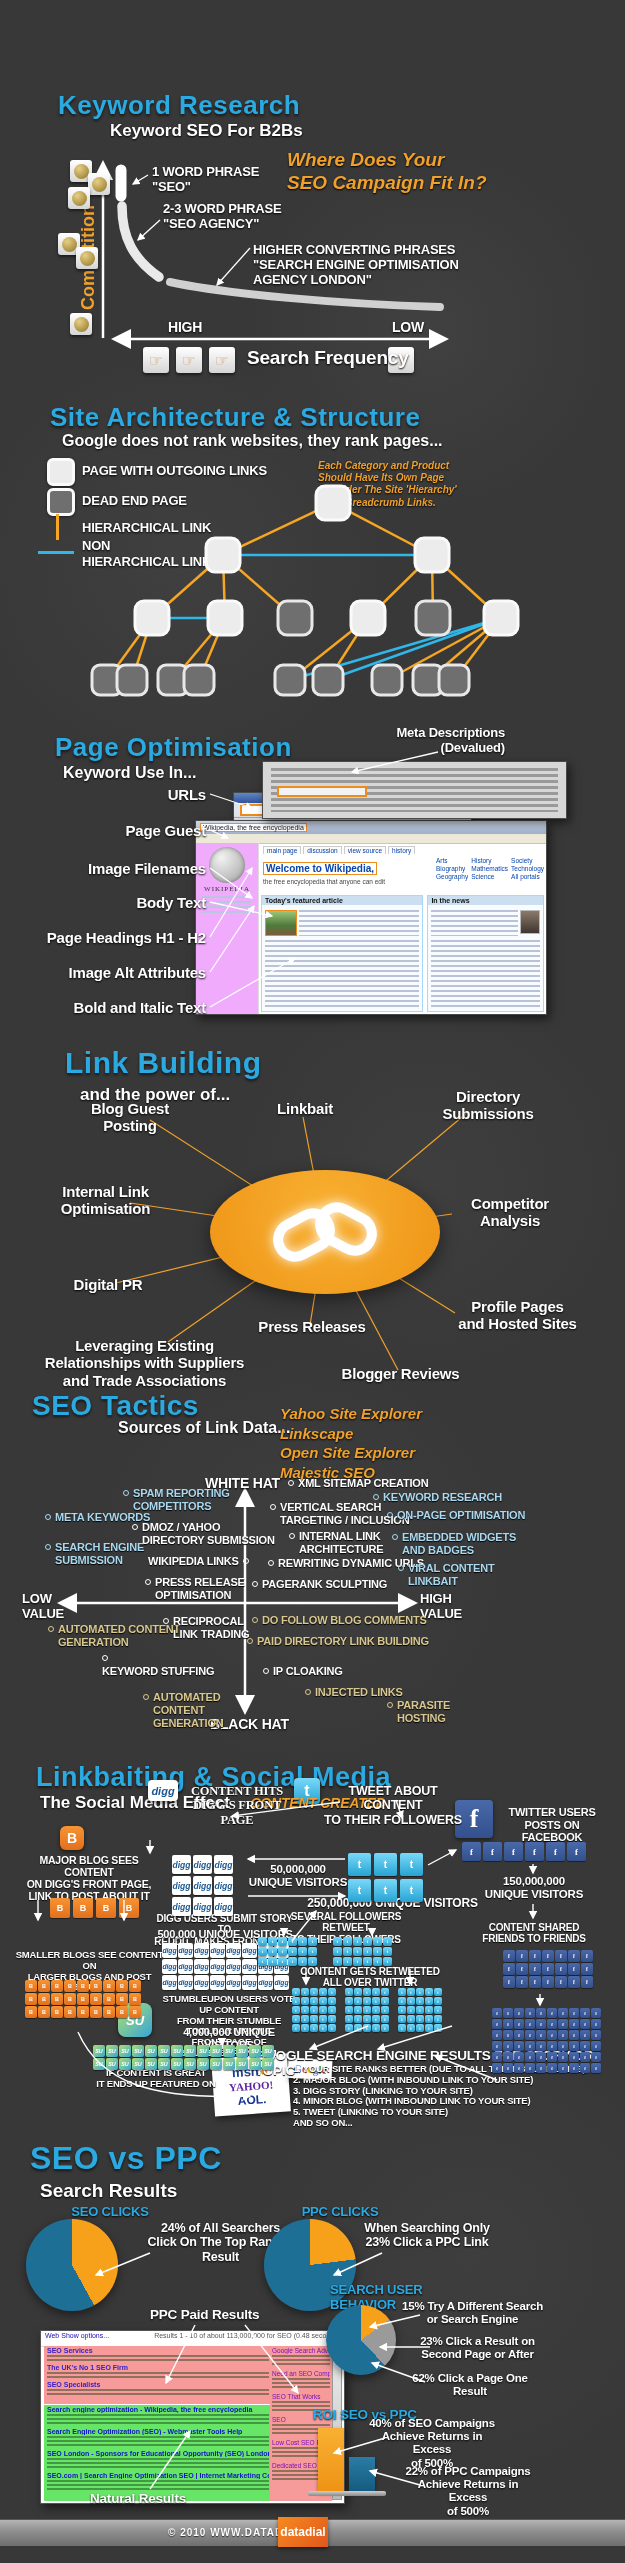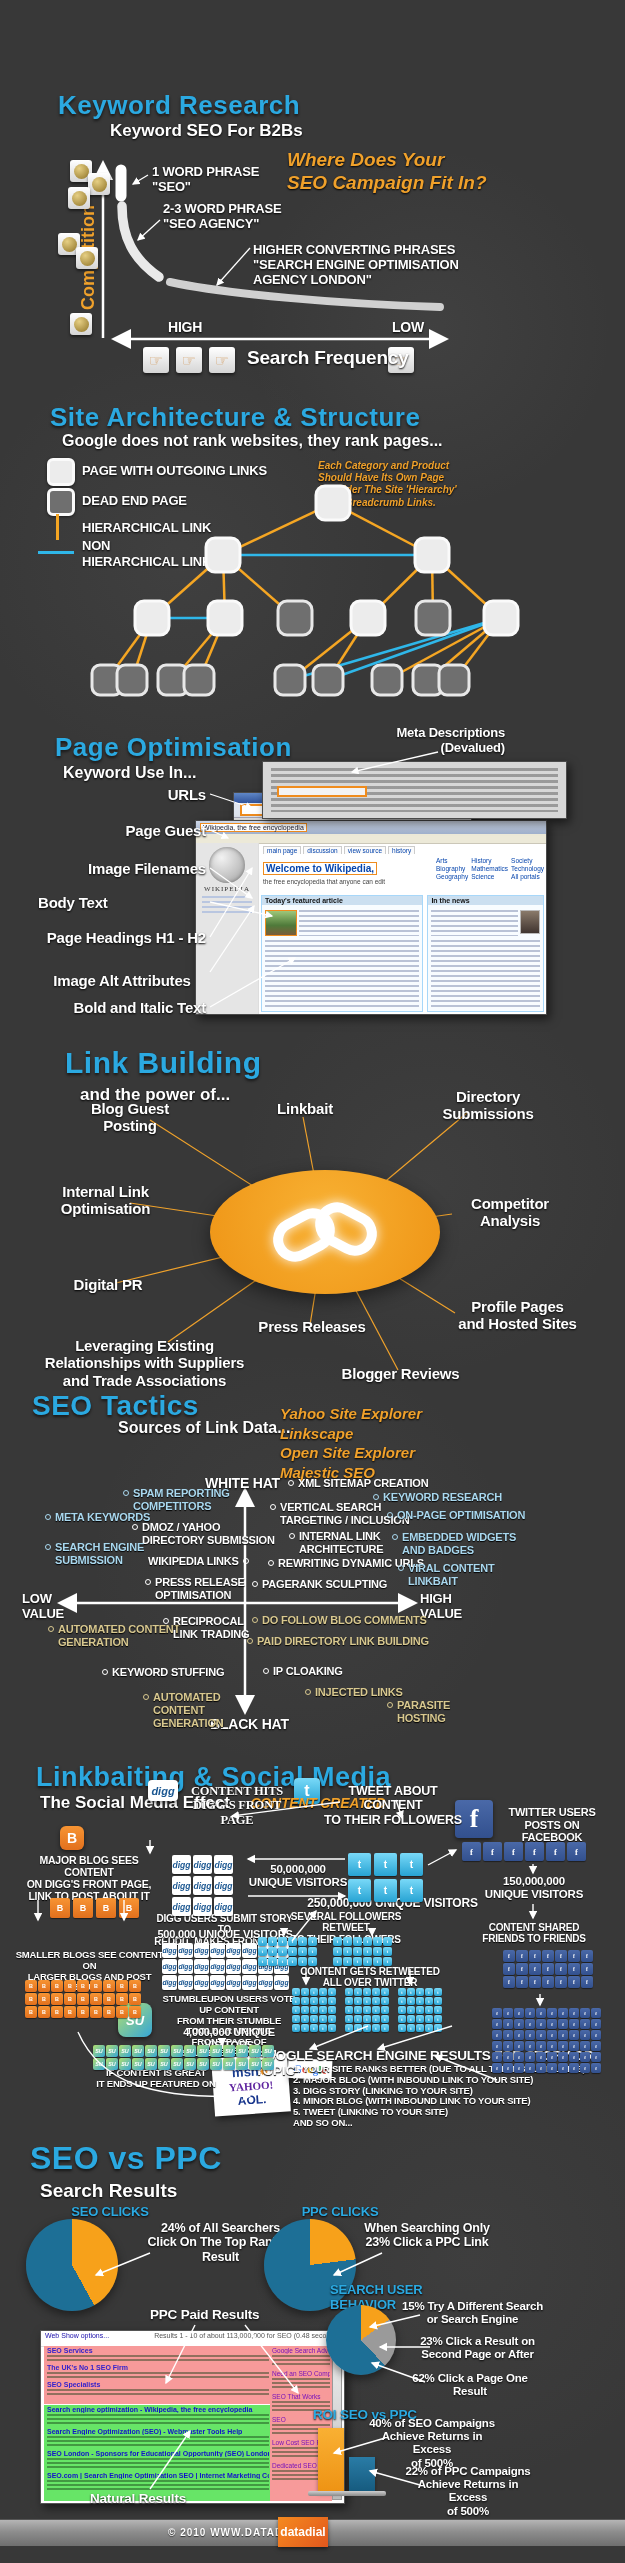--- a/index.html
+++ b/index.html
@@ -49,21 +49,21 @@
      background:repeating-linear-gradient(180deg,#8a8a8a 0 3px,rgba(0,0,0,0) 3px 6px);opacity:.8;}
   .code-chip{position:absolute;left:14px;top:24px;width:86px;height:7px;background:#f3f3f3;border:2px solid #ef8c1e;}
   .strip-title{height:10px;background:linear-gradient(180deg,#5f87c7,#31539b);}
   .strip-addr{height:14px;background:#dfe5ef;border-bottom:1px solid #aab;display:flex;align-items:center;padding-left:6px;}
   .urlchip{display:inline-block;width:130px;height:8px;background:#fff;border:2px solid #ef8c1e;}
   .wiki{background:#fff;}
   .w-title{height:13px;background:linear-gradient(180deg,#cfd8e8,#9fb0cc);display:flex;align-items:center;padding-left:4px;}
   .titlechip{font-size:7px;color:#223;background:#fff;border:1px solid #ef8c1e;padding:0 2px;white-space:nowrap;}
   .w-menu{height:9px;background:#ece9d8;border-bottom:1px solid #cbc7b8;}
   .w-body{position:absolute;top:22px;left:0;right:0;bottom:0;display:flex;}
-  .w-side{width:62px;background:#e5e5e5;border-right:1px solid #ddd;padding-top:4px;text-align:center;}
+  .w-side{width:62px;background:#f0abfc;border-right:1px solid #ddd;padding-top:4px;text-align:center;}
   .globe{width:36px;height:36px;border-radius:50%;margin:0 auto;
      background:radial-gradient(circle at 35% 30%,#f2f2f2,#b9b9b9 70%,#8e8e8e);box-shadow:inset 0 0 4px #777;}
   .w-logo{font-family:"Liberation Serif",serif;font-size:7px;letter-spacing:1px;color:#333;margin-top:2px;}
   .stub{display:block;height:2px;background:#b9c6e0;margin:3px 6px;}
   .w-main{flex:1;padding:3px 4px;position:relative;}
   .w-tabs{display:flex;gap:2px;}
   .w-tabs span{font-size:6.5px;color:#0645ad;background:#fbfbfb;border:1px solid #ccc;border-bottom:none;padding:0 3px;white-space:nowrap;}
   .w-wel{margin-top:4px;}
   .ochip{font-size:10px;font-weight:bold;color:#0645ad;border:1px solid #ef8c1e;padding:0 2px;white-space:nowrap;}
   .w-tag{font-size:6.5px;color:#444;margin-top:2px;}
@@ -332,23 +332,23 @@
     </div>
 
     <div class="win code-win" style="left:262px;top:41px;width:303px;height:56px;z-index:3">
       <div class="code-fill"></div>
       <div class="code-chip"></div>
     </div>
 
     <div class="lbl" style="left:38px;top:66px;width:168px;text-align:right;font-size:15px">URLs</div>
     <div class="lbl" style="left:38px;top:102px;width:168px;text-align:right;font-size:15px">Page Guest</div>
     <div class="lbl" style="left:38px;top:140px;width:168px;text-align:right;font-size:15px">Image Filenames</div>
-    <div class="lbl" style="left:38px;top:174px;width:168px;text-align:left;font-size:15px">Body Text</div>
+    <div class="lbl" style="left:38px;top:174px;width:168px;text-align:right;font-size:15px">Body Text</div>
     <div class="lbl" style="left:38px;top:209px;width:168px;text-align:right;font-size:15px">Page Headings H1 - H2</div>
-    <div class="lbl" style="left:38px;top:252px;width:168px;text-align:center;font-size:15px">Image Alt Attributes</div>
+    <div class="lbl" style="left:38px;top:244px;width:168px;text-align:right;font-size:15px">Image Alt Attributes</div>
     <div class="lbl" style="left:38px;top:279px;width:168px;text-align:right;font-size:15px">Bold and Italic Text</div>
 
     <svg class="lines" width="625" height="320" style="z-index:4">
       <g stroke="#fff" stroke-width="1.3">
         <line x1="438" y1="32" x2="352" y2="52" marker-end="url(#ah)"></line>
         <line x1="210" y1="74" x2="252" y2="88" marker-end="url(#ah)"></line>
         <line x1="210" y1="110" x2="228" y2="118" marker-end="url(#ah)"></line>
         <line x1="210" y1="148" x2="252" y2="178" marker-end="url(#ah)"></line>
         <line x1="210" y1="182" x2="272" y2="196" marker-end="url(#ah)"></line>
         <line x1="210" y1="217" x2="252" y2="148" marker-end="url(#ah)"></line>
@@ -443,21 +443,21 @@
         <div class="tactic white" style="left: 268px; top: 167px;"><span class="dot"></span><span>REWRITING DYNAMIC URLS</span></div>
         <div class="tactic blue" style="left: 398px; top: 172px;"><span class="dot"></span><span>VIRAL CONTENT
 LINKBAIT</span></div>
         <div class="tactic white" style="left: 252px; top: 188px;"><span class="dot"></span><span>PAGERANK SCULPTING</span></div>
         <div class="tactic tan" style="left: 252px; top: 224px;"><span class="dot"></span><span>DO FOLLOW BLOG COMMENTS</span></div>
         <div class="tactic tan" style="left: 48px; top: 233px;"><span class="dot"></span><span>AUTOMATED CONTENT
 GENERATION</span></div>
         <div class="tactic white" style="left: 163px; top: 225px;"><span class="dot"></span><span>RECIPROCAL
 LINK TRADING</span></div>
         <div class="tactic tan" style="left: 247px; top: 245px;"><span class="dot"></span><span>PAID DIRECTORY LINK BUILDING</span></div>
-        <div class="tactic white" style="left: 102px; top: 276px;"><span class="dot"></span><span>KEYWORD STUFFING</span></div>
+        <div class="tactic white" style="left: 102px; top: 262px; flex-direction: column;"><span class="dot"></span><span>KEYWORD STUFFING</span></div>
         <div class="tactic white" style="left: 263px; top: 275px;"><span class="dot"></span><span>IP CLOAKING</span></div>
         <div class="tactic tan" style="left: 143px; top: 301px;"><span class="dot"></span><span>AUTOMATED
 CONTENT
 GENERATION</span></div>
         <div class="tactic tan" style="left: 305px; top: 296px;"><span class="dot"></span><span>INJECTED LINKS</span></div>
         <div class="tactic tan" style="left: 387px; top: 309px;"><span class="dot"></span><span>PARASITE
 HOSTING</span></div>
       </div>
   </section>
 

